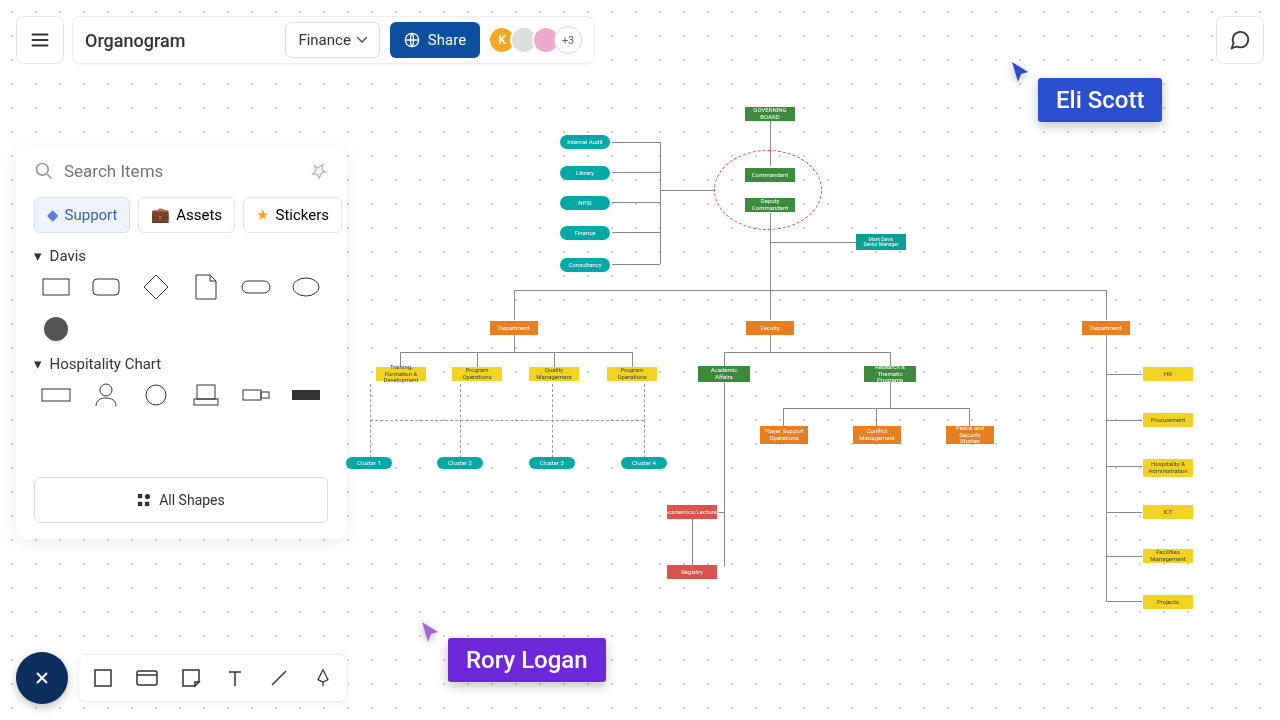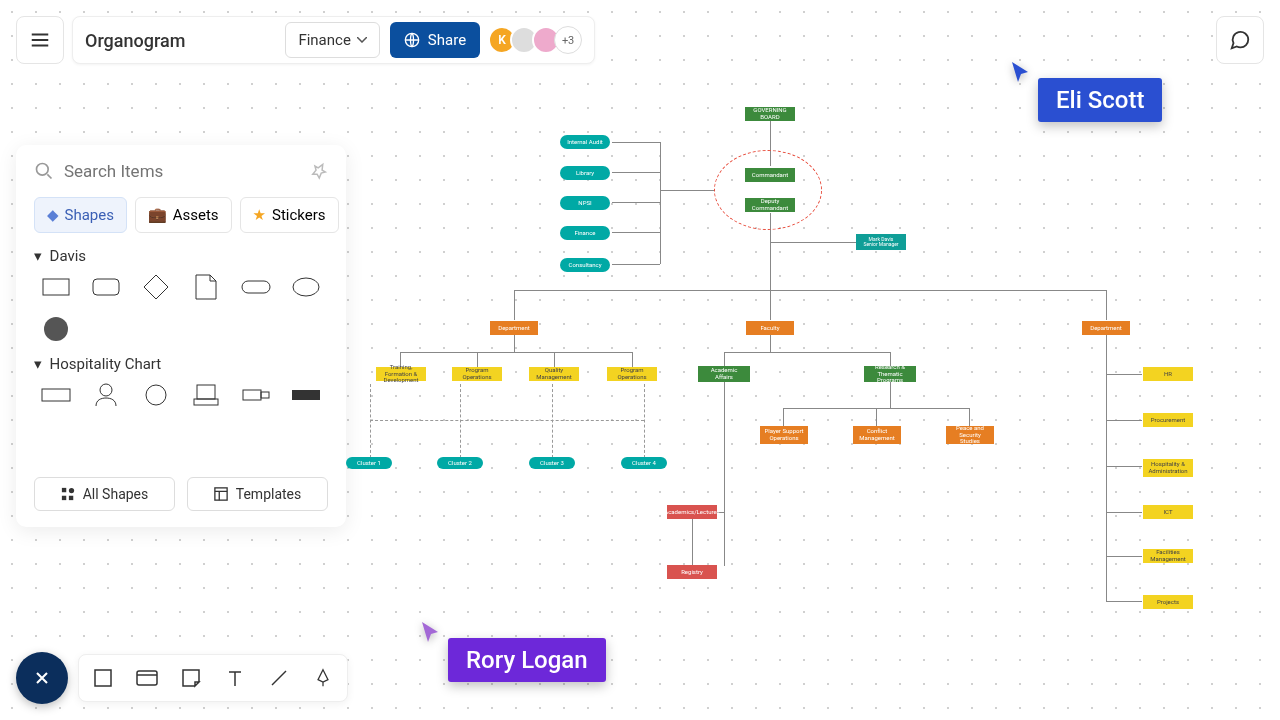--- a/index.html
+++ b/index.html
@@ -23,21 +23,21 @@
 .search-row{display:flex;align-items:center;gap:10px;margin-bottom:16px}
 .search-input{flex:1;border:none;outline:none;font-size:17px;color:#999}
 .pin-icon{color:#bbb;cursor:pointer}
 .tabs{display:flex;gap:8px;margin-bottom:14px}
 .tab{padding:8px 12px;border-radius:6px;border:1px solid #e5e5e5;display:flex;align-items:center;gap:6px;font-size:15px;cursor:pointer;background:#fff}
 .tab.active{background:#eef3fc;border-color:#d4e2f7;color:#3a5fb5}
 .section-title{display:flex;align-items:center;gap:8px;font-size:15px;color:#333;margin:14px 0 10px}
 .shape-grid{display:flex;gap:18px;flex-wrap:wrap;padding-left:6px}
 .shape{width:32px;height:24px;display:flex;align-items:center;justify-content:center;cursor:pointer}
 .bottom-btns{display:flex;gap:12px;margin-top:70px}
-.btn-outline{flex:1;height:34px;border:1px solid #ddd;border-radius:6px;background:#fff;display:flex;align-items:center;justify-content:center;gap:8px;font-size:14px;color:#333;cursor:pointer}
+.btn-outline{flex:1;height:46px;border:1px solid #ddd;border-radius:6px;background:#fff;display:flex;align-items:center;justify-content:center;gap:8px;font-size:14px;color:#333;cursor:pointer}
 .toolbar{position:absolute;bottom:16px;left:16px;display:flex;align-items:center;gap:10px}
 .close-fab{width:52px;height:52px;border-radius:50%;background:#0b2e5c;display:flex;align-items:center;justify-content:center;cursor:pointer;box-shadow:0 3px 10px rgba(0,0,0,0.25)}
 .tool-row{background:#fff;border:1px solid #eee;border-radius:8px;height:48px;display:flex;align-items:center;padding:0 10px;gap:16px;box-shadow:0 2px 8px rgba(0,0,0,0.06)}
 .tool{width:28px;height:28px;display:flex;align-items:center;justify-content:center;cursor:pointer;color:#333}
 .cursor-label{position:absolute;display:flex;align-items:flex-start}
 .cursor-label svg{filter:drop-shadow(0 2px 4px rgba(0,0,0,0.3))}
 .cursor-label .lbl{padding:8px 18px;font-size:24px;font-weight:500;color:#fff;border-radius:3px;box-shadow:0 4px 12px rgba(0,0,0,0.25);margin-left:6px;margin-top:18px}
 .node{position:absolute;font-size:6px;color:#fff;text-align:center;display:flex;align-items:center;justify-content:center;padding:2px 4px;line-height:1.1}
 .n-teal{background:#00a9a5;border-radius:10px;height:14px;width:50px}
 .n-green{background:#3c8a3c;height:14px;width:50px}
@@ -98,21 +98,21 @@
         <path d="M21 21l-5-5"></path>
       </svg>
     <input class="search-input" placeholder="Search Items" style="">
     <svg class="pin-icon" width="18" height="18" viewBox="0 0 24 24" fill="none" stroke="#bbb" stroke-width="2">
         <path d="M12 2l3 7h5l-4 4 1 7-5-3-5 3 1-7-4-4h5z" transform="rotate(30 12 12)"></path>
       </svg>
   </div>
   <div class="tabs">
     <div class="tab active">
         <span style="color:#5a7fd6">◆</span>
-        <span>Shapes</span>
+        <span>Support</span>
       </div>
     <div class="tab">
         <span>💼</span>
         <span>Assets</span>
       </div>
     <div class="tab">
         <span style="color:#f5a623">★</span>
         <span>Stickers</span>
       </div>
   </div>
@@ -192,27 +192,20 @@
   </div>
   <div class="bottom-btns">
     <div class="btn-outline">
         <svg width="14" height="14" viewBox="0 0 16 16">
           <rect x="1" y="1" width="5" height="5" fill="#333"></rect>
           <circle cx="12" cy="4" r="3" fill="#333"></circle>
           <rect x="1" y="10" width="5" height="5" fill="#333"></rect>
           <rect x="9" y="10" width="5" height="5" fill="#333"></rect>
         </svg>
         <span>All Shapes</span>
-      </div>
-    <div class="btn-outline">
-        <svg width="14" height="14" viewBox="0 0 16 16" fill="none" stroke="#333" stroke-width="1.5">
-          <rect x="1" y="1" width="14" height="14"></rect>
-          <path d="M1 5h14M6 5v10"></path>
-        </svg>
-        <span>Templates</span>
       </div>
   </div>
 </div>
 
 <div class="toolbar">
   <div class="close-fab">
     <svg width="20" height="20" viewBox="0 0 24 24" stroke="#fff" stroke-width="2.5">
         <path d="M6 6l12 12M18 6L6 18"></path>
       </svg>
   </div>

